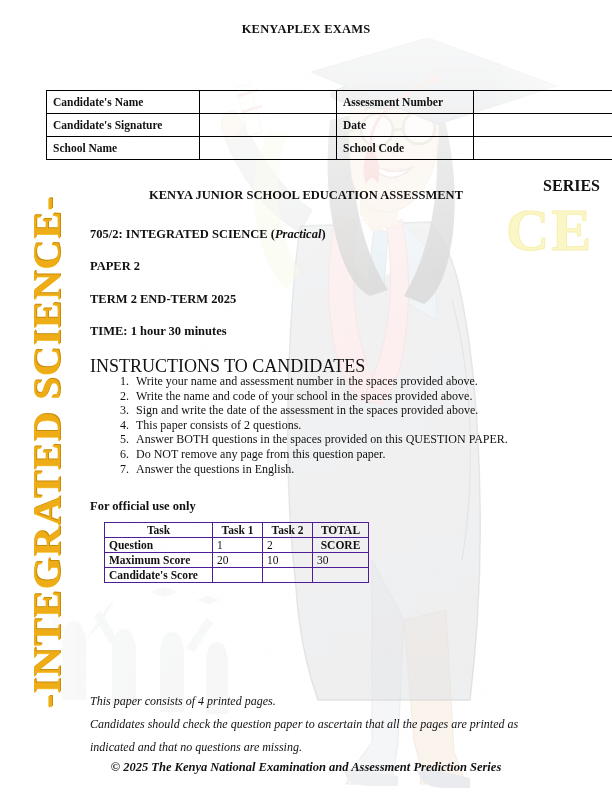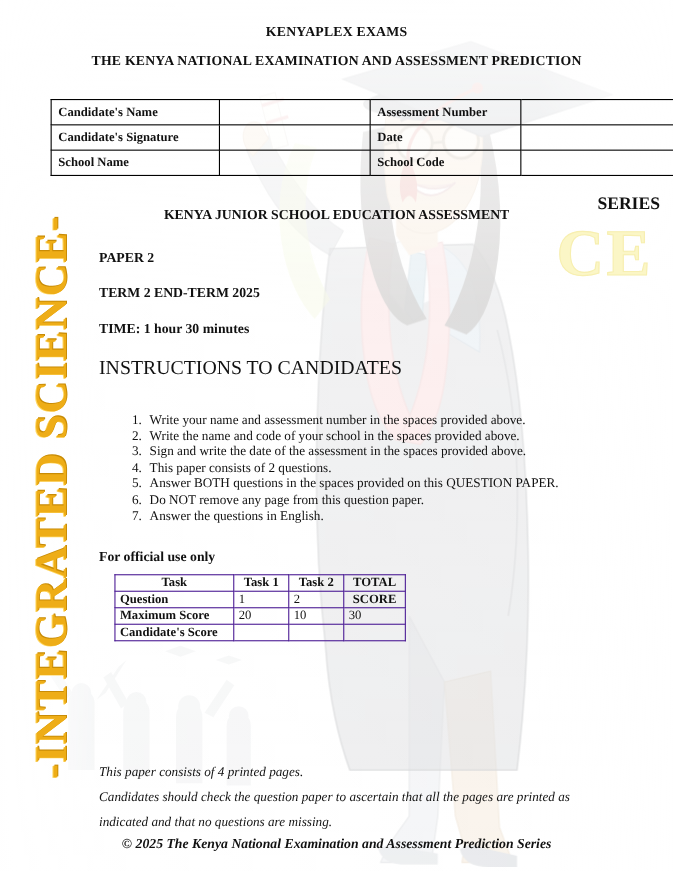--- a/index.html
+++ b/index.html
@@ -342,21 +342,20 @@
     </svg>
   </div>
 
   <div class="vert-watermark">-INTEGRATED SCIENCE-</div>
 
   <div class="cbc-watermark">CE</div>
 
   <div class="content">
 
     <div class="title-1">KENYAPLEX EXAMS</div>
-    <div class="title-2">THE KENYA NATIONAL EXAMINATION AND ASSESSMENT PREDICTION</div>
 
     <table class="cand">
       <colgroup>
         <col class="col-a">
           <col class="col-b">
           <col class="col-c">
           <col class="col-d">
       </colgroup>
       <tbody>
         <tr>
@@ -377,20 +376,21 @@
           <td>School Code</td>
           <td></td>
         </tr>
       </tbody>
     </table>
 
     <div class="series-line">SERIES</div>
     <div class="assessment-line">KENYA JUNIOR SCHOOL EDUCATION ASSESSMENT</div>
 
     <div class="detail-block">
+      <div class="detail-line"><span>705/2: INTEGRATED SCIENCE (</span><i>Practical</i><span>)</span></div>
       <div class="detail-line">PAPER 2</div>
       <div class="detail-line">TERM 2 END-TERM 2025</div>
       <div class="detail-line">TIME: 1 hour 30 minutes</div>
       <div class="instr-head">INSTRUCTIONS TO CANDIDATES</div>
     </div>
 
     <ol class="instructions">
       <li>Write your name and assessment number in the spaces provided above.</li>
       <li>Write the name and code of your school in the spaces provided above.</li>
       <li>Sign and write the date of the assessment in the spaces provided above.</li>

